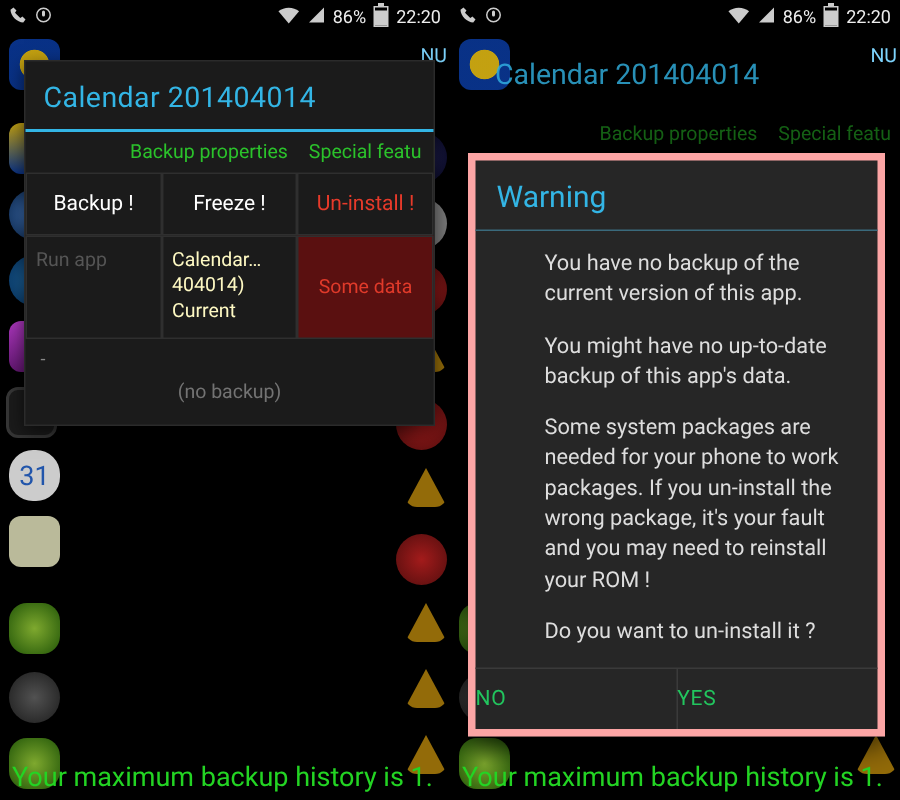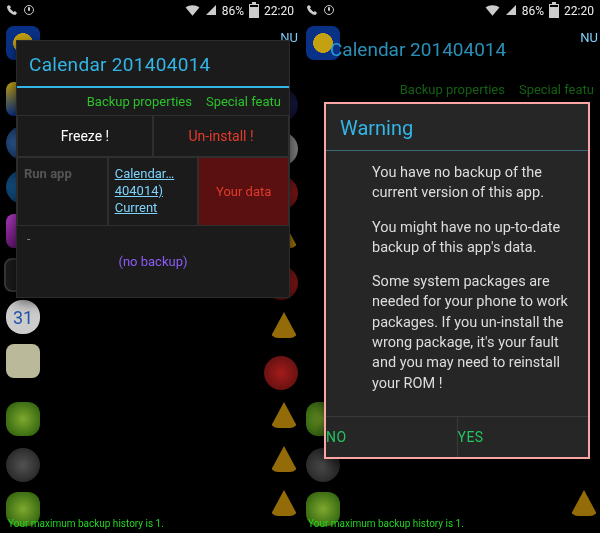--- a/index.html
+++ b/index.html
@@ -22,35 +22,35 @@
     .dlg-row { display:flex; justify-content:flex-end; gap:14px; padding:6px 8px; font-size:13px; }
     .lnk-green { color:#2bc22b; }
     .lnk-green.dim { color:#2bc22b; opacity:.5; }
 
     .btnrow { display:flex; }
     .tb-btn { flex:1; text-align:center; padding:12px 4px; font-size:14px; background:#1b1b1b; border:1px solid #2f2f2f; color:#fff; }
     .tb-btn.red { color:#e63a2a; }
 
     .row2 { display:flex; }
     .row2 .cell { flex:1; padding:8px 6px; font-size:13px; border:1px solid #2f2f2f; }
-    .cell.run { color:#555;font-weight:bold; }
-    .cell.name { color:#7dd3fc; line-height:1.3;text-decoration:underline; }
+    .cell.run { color:#555; }
+    .cell.name { color:#fef9c3; line-height:1.3; }
     .cell.wipe { background:#5a1010; color:#e03a2a; text-align:center; display:flex; align-items:center; justify-content:center; }
     .dash { color:#888; font-size:12px; padding:6px 10px; }
-    .nobackup { color:#8b5cf6; font-size:13px; padding:2px 10px 28px; text-align:center; }
-
-    .warn-dlg { position:absolute; left:24px; right:10px; top:102px; background:#262626; border:2px solid #fca5a5; box-shadow:0 6px 18px rgba(0,0,0,.7); }
+    .nobackup { color:#737373; font-size:13px; padding:2px 10px 14px; text-align:center; }
+
+    .warn-dlg { position:absolute; left:12px; right:10px; top:102px; background:#262626; border:5px solid #fca5a5; box-shadow:0 6px 18px rgba(0,0,0,.7); }
     .warn-title { color:#33b5e5; font-size:20px; padding:12px 14px 10px; border-bottom:1px solid #3a6a7c; }
     .warn-body { color:#ddd; font-size:14.5px; line-height:1.4; padding:12px 14px 8px;margin-left:32px; }
     .warn-body p { margin-bottom:14px; }
     .warn-btns { display:flex; border-top:1px solid #3a3a3a; }
     .warn-btn { flex:1; padding:12px 0; color:#22c55e; font-size:14px; letter-spacing:.5px; }
     .warn-btn:first-child { border-right:1px solid #3a3a3a; }
 
-    .footer-msg { position:absolute; bottom:4px; left:8px; color:#23d423; font-size:10px; }
+    .footer-msg { position:absolute; bottom:4px; left:8px; color:#23d423; font-size:18px; }
 
     .bg-title { position:absolute; top:38px; left:30px; color:#33b5e5; font-size:19px; opacity:.8; }
     .bg-links { position:absolute; top:82px; right:6px; display:flex; gap:14px; font-size:13px; }
   </style>
 </head>
 <body>
 
 <div class="screen">
   <div class="statusbar">
     <span class="st-left">
@@ -109,30 +109,31 @@
 
   <div class="appbar-frag">NU</div>
 
   <div class="dialog">
     <div class="dlg-title">Calendar 201404014</div>
     <div class="dlg-row">
       <span class="lnk-green">Backup properties</span>
       <span class="lnk-green">Special featu</span>
     </div>
     <div class="btnrow">
+      <div class="tb-btn">Backup !</div>
       <div class="tb-btn">Freeze !</div>
       <div class="tb-btn red">Un-install !</div>
     </div>
     <div class="row2">
       <div class="cell run">Run app</div>
       <div class="cell name">
         <span>Calendar…404014)</span><br>
         <span>Current</span>
       </div>
-      <div class="cell wipe">Your data</div>
+      <div class="cell wipe">Some data</div>
     </div>
     <div class="dash">-</div>
     <div class="nobackup">(no backup)</div>
   </div>
 
   <div class="footer-msg">Your maximum backup history is 1.</div>
 </div>
 
 <div class="screen">
   <div class="statusbar">
@@ -181,20 +182,21 @@
     <span class="lnk-green dim">Backup properties</span>
     <span class="lnk-green dim">Special featu</span>
   </div>
 
   <div class="warn-dlg">
     <div class="warn-title">Warning</div>
     <div class="warn-body">
       <p>You have no backup of the current version of this app.</p>
       <p>You might have no up-to-date backup of this app's data.</p>
       <p>Some system packages are needed for your phone to work packages. If you un-install the wrong package, it's your fault and you may need to reinstall your ROM !</p>
+      <p style="margin-bottom:6px;">Do you want to un-install it ?</p>
     </div>
     <div class="warn-btns">
       <div class="warn-btn">NO</div>
       <div class="warn-btn">YES</div>
     </div>
   </div>
 
   <div class="footer-msg">Your maximum backup history is 1.</div>
 </div>
 

